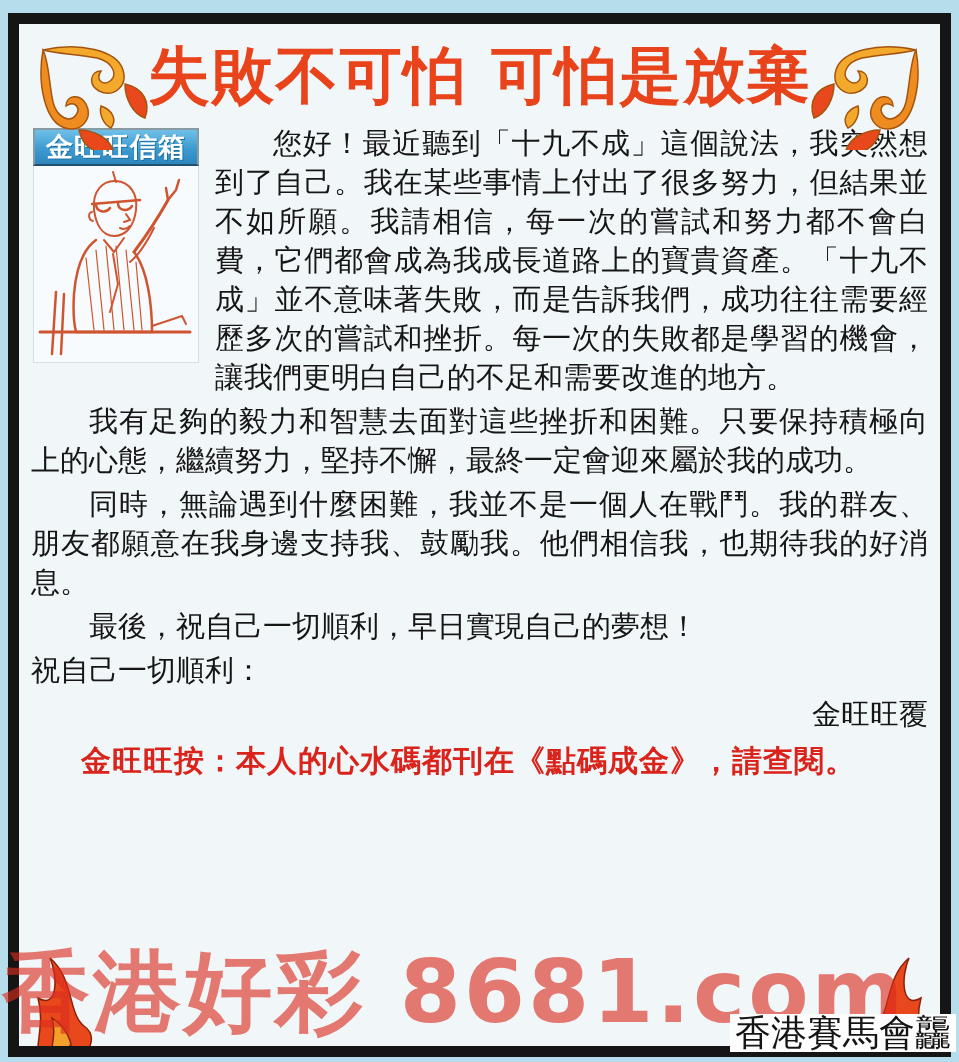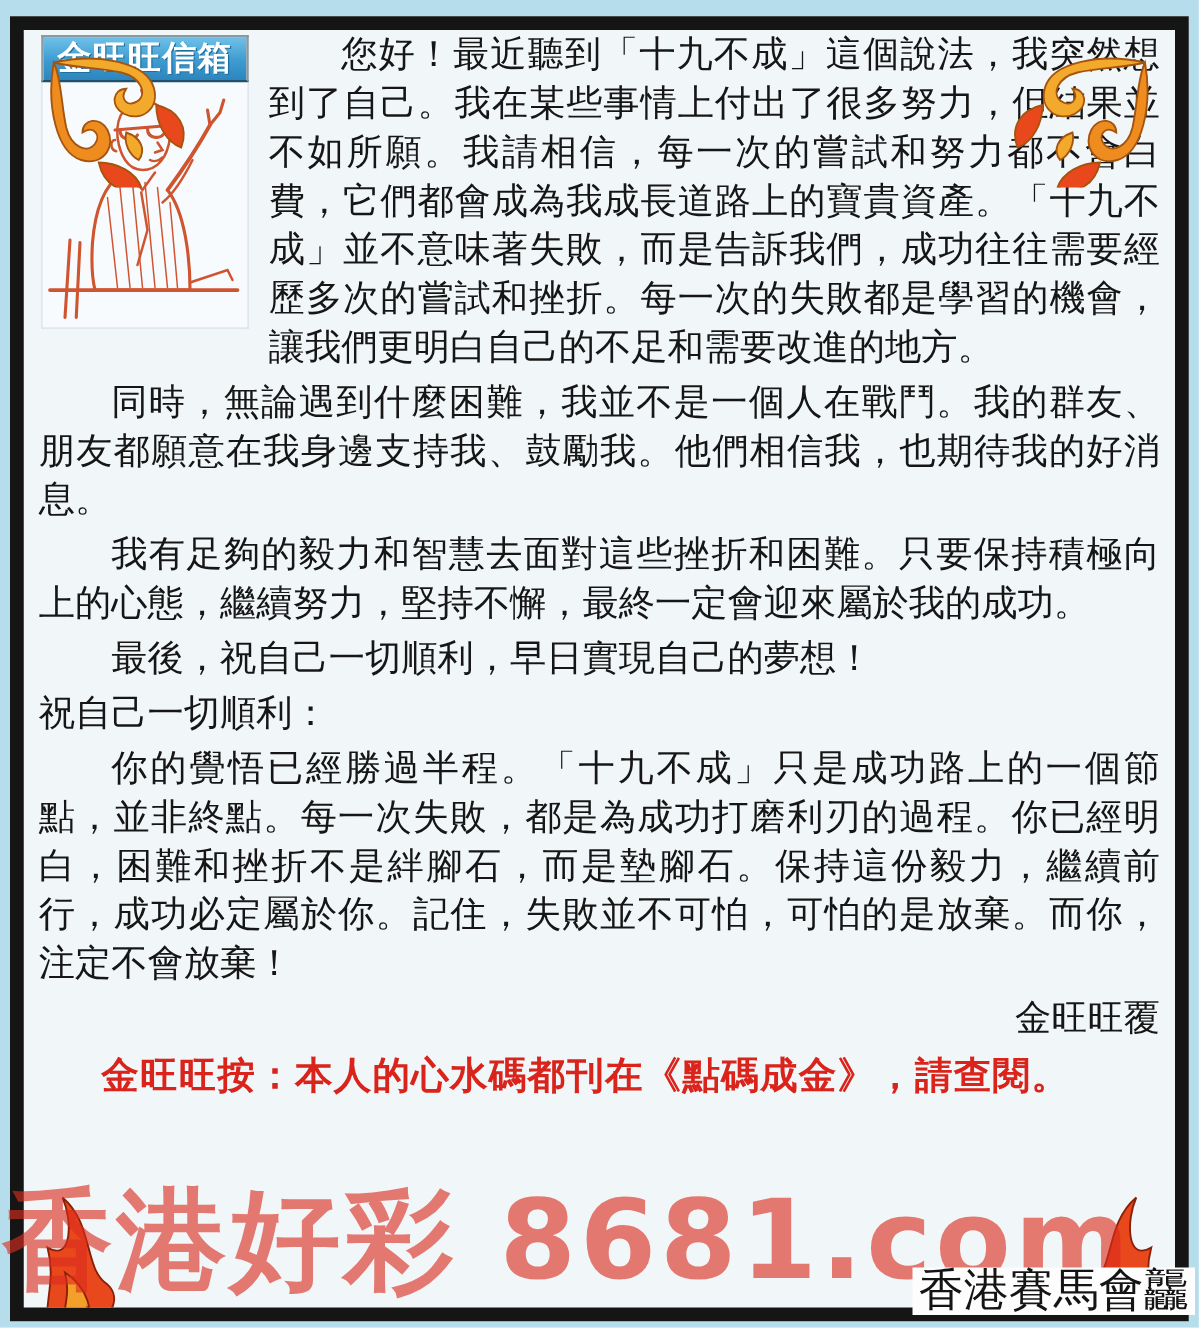--- a/index.html
+++ b/index.html
@@ -65,20 +65,21 @@
   .corner.tr{right:20px;top:20px;width:118px;height:106px;transform:scaleX(-1);}
   .corner.bl{left:13px;top:930px;width:96px;height:124px;}
   .corner.br{right:13px;top:930px;width:96px;height:124px;transform:scaleX(-1);}
 </style>
 </head>
 <body>
 
 <div class="frame">
   <div class="inner">
 
+    <h1 class="page-title">失敗不可怕 可怕是放棄</h1>
 
     <div class="body-text">
 
       <div class="logo-box">
         <div class="logo-head">金旺旺信箱</div>
         <div class="logo-art">
           <svg width="162" height="194" viewBox="0 0 162 194" fill="none" stroke="#cf5530" stroke-width="2" stroke-linecap="round">
 
             <path d="M22 126 L18 188 M30 128 L27 188" stroke-width="2.5"></path>
 
@@ -104,26 +105,25 @@
             <path d="M70 74 L80 86 L90 72" stroke-width="2"></path>
             <path d="M79 88 L84 118 L76 146" stroke-width="2"></path>
 
             <path d="M6 166 L156 166" stroke-width="3"></path>
             <path d="M118 160 L148 150 L152 158" stroke-width="2"></path>
           </svg>
         </div>
       </div>
 
       <p class="indent">您好！最近聽到「十九不成」這個說法，我突然想到了自己。我在某些事情上付出了很多努力，但結果並不如所願。我請相信，每一次的嘗試和努力都不會白費，它們都會成為我成長道路上的寶貴資產。「十九不成」並不意味著失敗，而是告訴我們，成功往往需要經歷多次的嘗試和挫折。每一次的失敗都是學習的機會，讓我們更明白自己的不足和需要改進的地方。</p>
+      <p class="indent">我有足夠的毅力和智慧去面對這些挫折和困難。只要保持積極向上的心態，繼續努力，堅持不懈，最終一定會迎來屬於我的成功。</p>
       <p class="indent">同時，無論遇到什麼困難，我並不是一個人在戰鬥。我的群友、朋友都願意在我身邊支持我、鼓勵我。他們相信我，也期待我的好消息。</p>
-      <p class="indent">我有足夠的毅力和智慧去面對這些挫折和困難。只要保持積極向上的心態，繼續努力，堅持不懈，最終一定會迎來屬於我的成功。</p>
       <p class="indent">最後，祝自己一切順利，早日實現自己的夢想！</p>
 
       <p class="salutation">祝自己一切順利：</p>
-      <p class="indent">你的覺悟已經勝過半程。「十九不成」只是成功路上的一個節點，並非終點。每一次失敗，都是為成功打磨利刃的過程。你已經明白，困難和挫折不是絆腳石，而是墊腳石。保持這份毅力，繼續前行，成功必定屬於你。記住，失敗並不可怕，可怕的是放棄。而你，注定不會放棄！</p>
       <p class="signoff">金旺旺覆</p>
     </div>
 
     <div class="notice">金旺旺按：本人的心水碼都刊在《點碼成金》，請查閱。</div>
 
     <svg class="corner tl" viewBox="0 0 118 106">
       <g stroke="#a5540e" stroke-width="1.5">
         <path d="M4 6 C40 -2 78 6 84 26 C89 43 74 54 60 47 C49 41 51 27 62 27 C56 36 64 42 71 37 C79 31 74 18 58 14 C40 10 18 10 4 6 Z" fill="#f3a92b"></path>
         <path d="M4 6 C-2 40 6 78 26 84 C43 89 54 74 47 60 C41 49 27 51 27 62 C36 56 42 64 37 71 C31 79 18 74 14 58 C10 40 10 18 4 6 Z" fill="#ef8c1f"></path>
         <path d="M86 40 C104 44 112 58 106 74 C94 70 86 55 86 40 Z" fill="#e8481c"></path>

